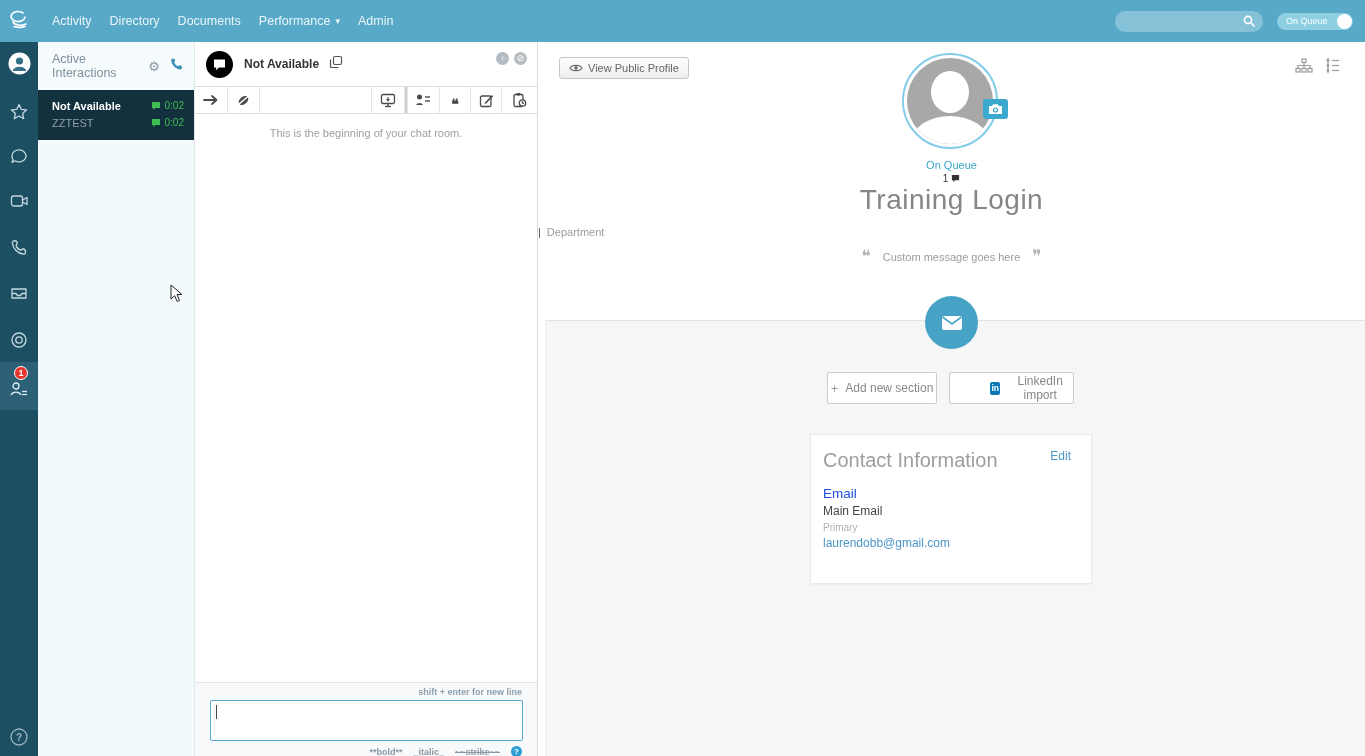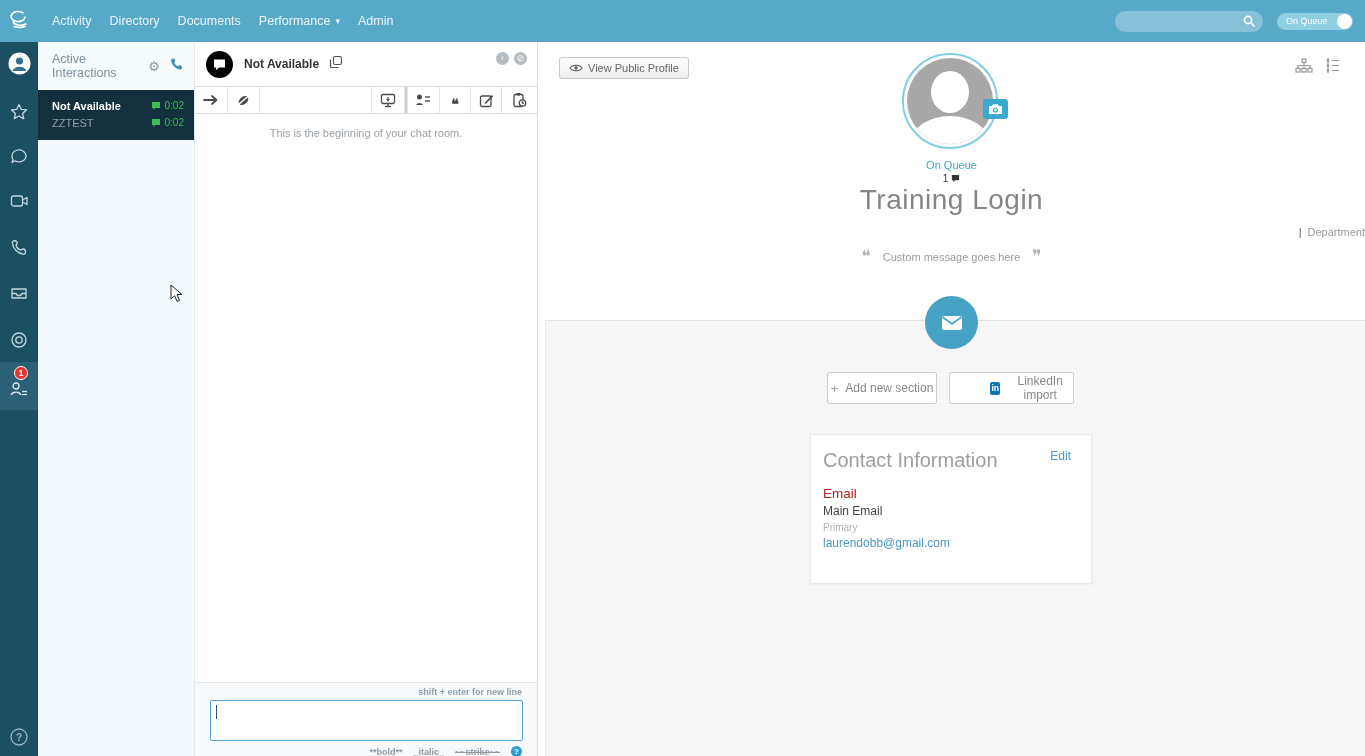--- a/index.html
+++ b/index.html
@@ -92,21 +92,21 @@
   #av-head { position:absolute; left:24px; top:13px; width:38px; height:42px; border-radius:50%; background:#fff; }
   #av-body { position:absolute; left:5px; top:58px; width:76px; height:50px; border-radius:50% 50% 0 0; background:#fff; }
   #camera-badge { position:absolute; left:81px; top:46px; width:25px; height:20px; border-radius:3px;
     background:#3ba8cd; display:flex; align-items:center; justify-content:center; cursor:pointer; }
   #status-line { position:absolute; left:0; top:117px; width:827px; text-align:center;
     color:#3aa6ca; font-size:11px; cursor:pointer; }
   #chatcount-line { position:absolute; left:0; top:131px; width:827px; text-align:center;
     color:#333; font-size:10px; display:flex; justify-content:center; align-items:center; gap:3px; }
   #profile-name { position:absolute; left:0; top:142px; width:827px; text-align:center;
     color:#868686; font-size:28px; letter-spacing:0.5px; }
-  #dept-line { position:absolute; left:0; top:184px; width:827px; text-align:right; font-size:11px;
+  #dept-line { position:absolute; left:0; top:184px; width:827px; text-align:left; font-size:11px;
     color:#9b9b9b; cursor:text; }
   #dept-line .pipe { color:#555; margin-right:6px; }
   #custom-msg { position:absolute; left:0; top:209px; width:827px; display:flex; justify-content:center;
     align-items:center; gap:12px; color:#9b9b9b; font-size:11px; cursor:text; }
   .bigquote { color:#b2b2b2; font-size:17px; line-height:12px; }
   #email-fab { position:absolute; left:387px; top:254px; width:53px; height:53px; border-radius:50%;
     background:#47a3c5; display:flex; align-items:center; justify-content:center; cursor:pointer; z-index:3; }
   .sec-btn { position:absolute; top:330px; height:32px; background:#fff; border:1px solid #ccc;
     border-radius:2px; font-size:12px; color:#888; display:flex; align-items:center;
     justify-content:center; gap:7px; cursor:pointer; }
@@ -115,21 +115,21 @@
   #li-glyph { width:13px; height:13px; background:#0b77b5; border-radius:2px; color:#fff;
     font-size:8.5px; font-weight:bold; display:flex; align-items:center; justify-content:center;margin-left:40px; }
   .plus { color:#9a9a9a; font-size:13px; }
 
   
   #contact-card { position:absolute; left:272px; top:392px; width:282px; height:150px; background:#fff;
     border:1px solid #e9e9e9; box-shadow:0 1px 1px rgba(0,0,0,0.03); padding:14px 12px; }
   #cc-head { display:flex; align-items:flex-start; }
   #cc-title { font-size:20px; color:#9e9e9e; flex:1; }
   #cc-edit { font-size:12px; color:#4a97c8; cursor:pointer; padding-right:8px; }
-  #cc-email-h { font-size:13.5px; color:#b91c1c; margin-top:14px; }
+  #cc-email-h { font-size:13.5px; color:#1d4ed8; margin-top:14px; }
   #cc-email-label { font-size:12px; color:#444; margin-top:3px; }
   #cc-email-kind { font-size:10px; color:#b3b3b3; margin-top:4px; }
   #cc-email-val { font-size:12px; color:#4a97c8; margin-top:3px; cursor:pointer; }
 
   #cursor { position:absolute; left:170px; top:284px; z-index:99; pointer-events:none; }
   .caret-bar { position:absolute; left:6px; top:5px; width:1px; height:14px; background:#444;
     animation: blink 1s steps(1) infinite; }
   @keyframes blink { 50% { opacity:0; } }
 </style>
 </head>

